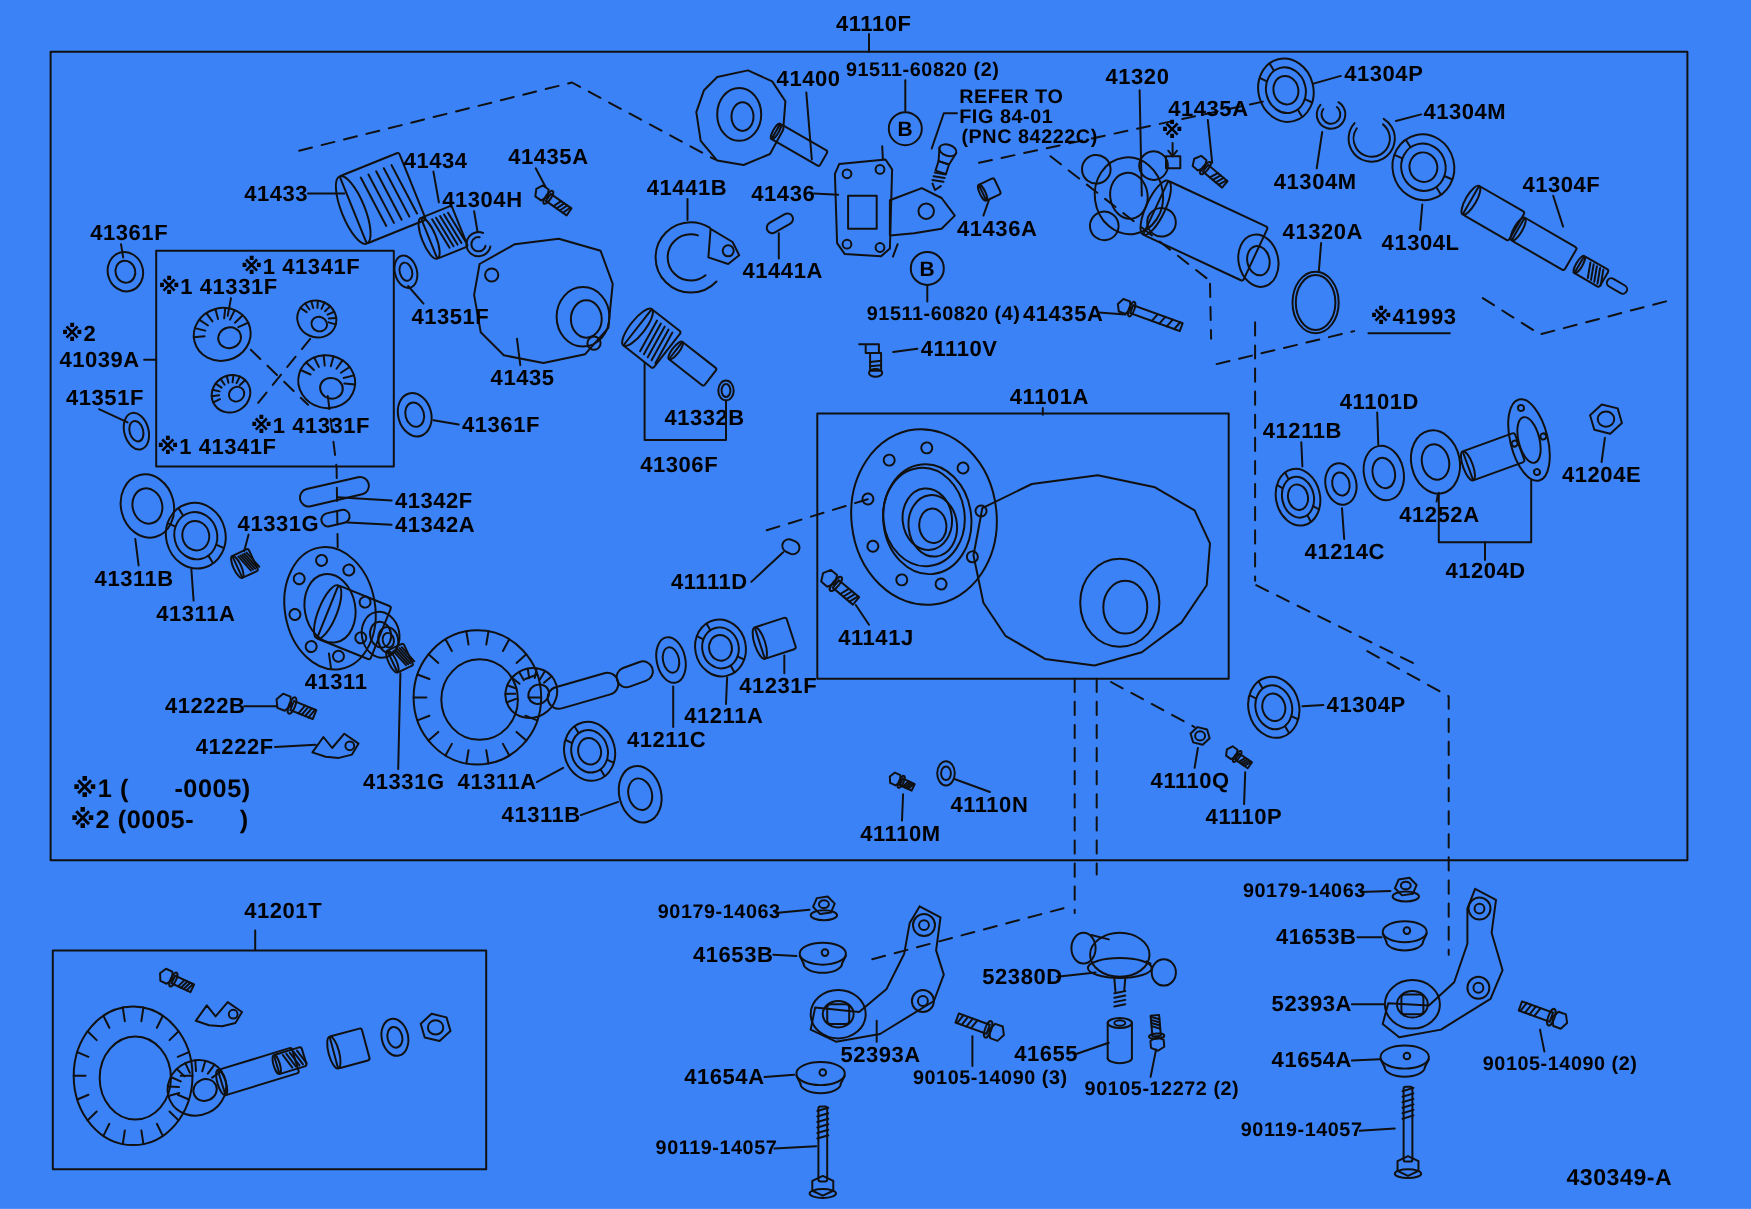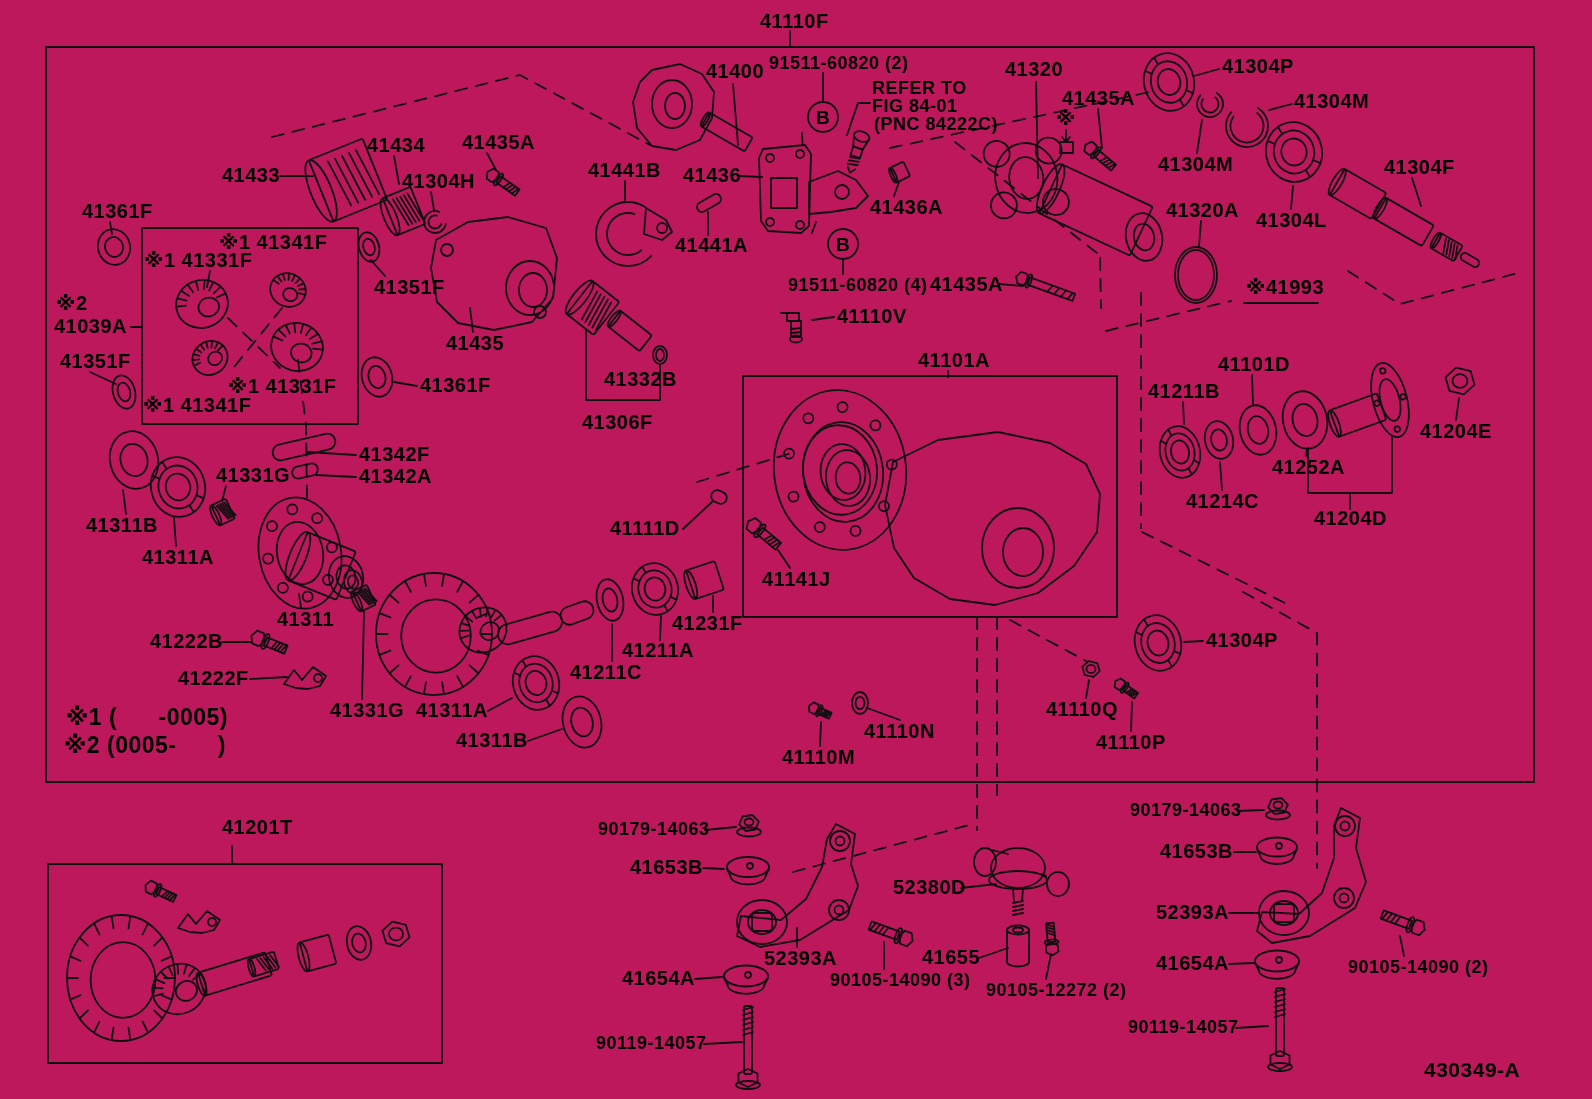--- a/index.html
+++ b/index.html
@@ -1,16 +1,16 @@
 <!DOCTYPE html>
 <html><head>
 <meta charset="utf-8">
 <style>
   html,body{margin:0;padding:0;background:#fff}
-  .stage{position:relative;width:1592px;height:1099px;background:#be185d;overflow:hidden}
+  .stage{position:relative;width:1592px;height:1099px;background:#3b82f6;overflow:hidden}
   svg{display:block}
   svg .ln{stroke:#101010;fill:none;stroke-width:1.8;stroke-linecap:round;stroke-linejoin:round}
   svg text{fill:#000;stroke:none;font-family:"Liberation Sans","DejaVu Sans",sans-serif;font-weight:bold;letter-spacing:.5px}
 </style>
 </head>
 <body>
 
 <div class="stage">
   <svg id="cv" viewBox="0 0 1592 1099" width="1592" height="1099">
       <g>

